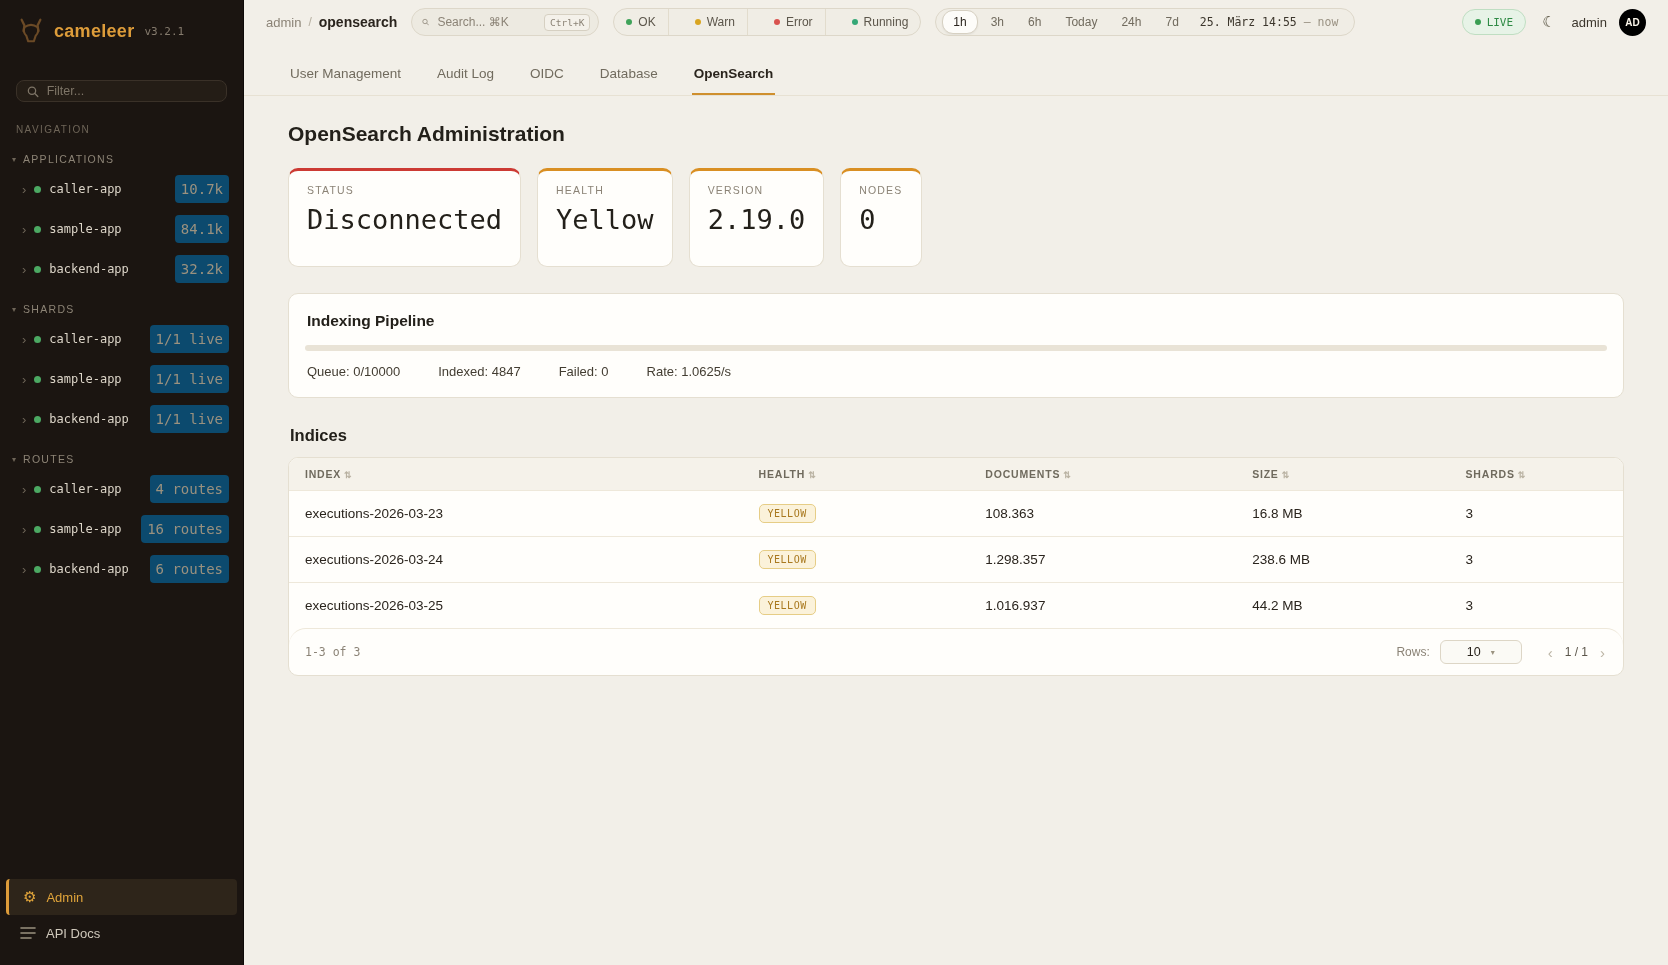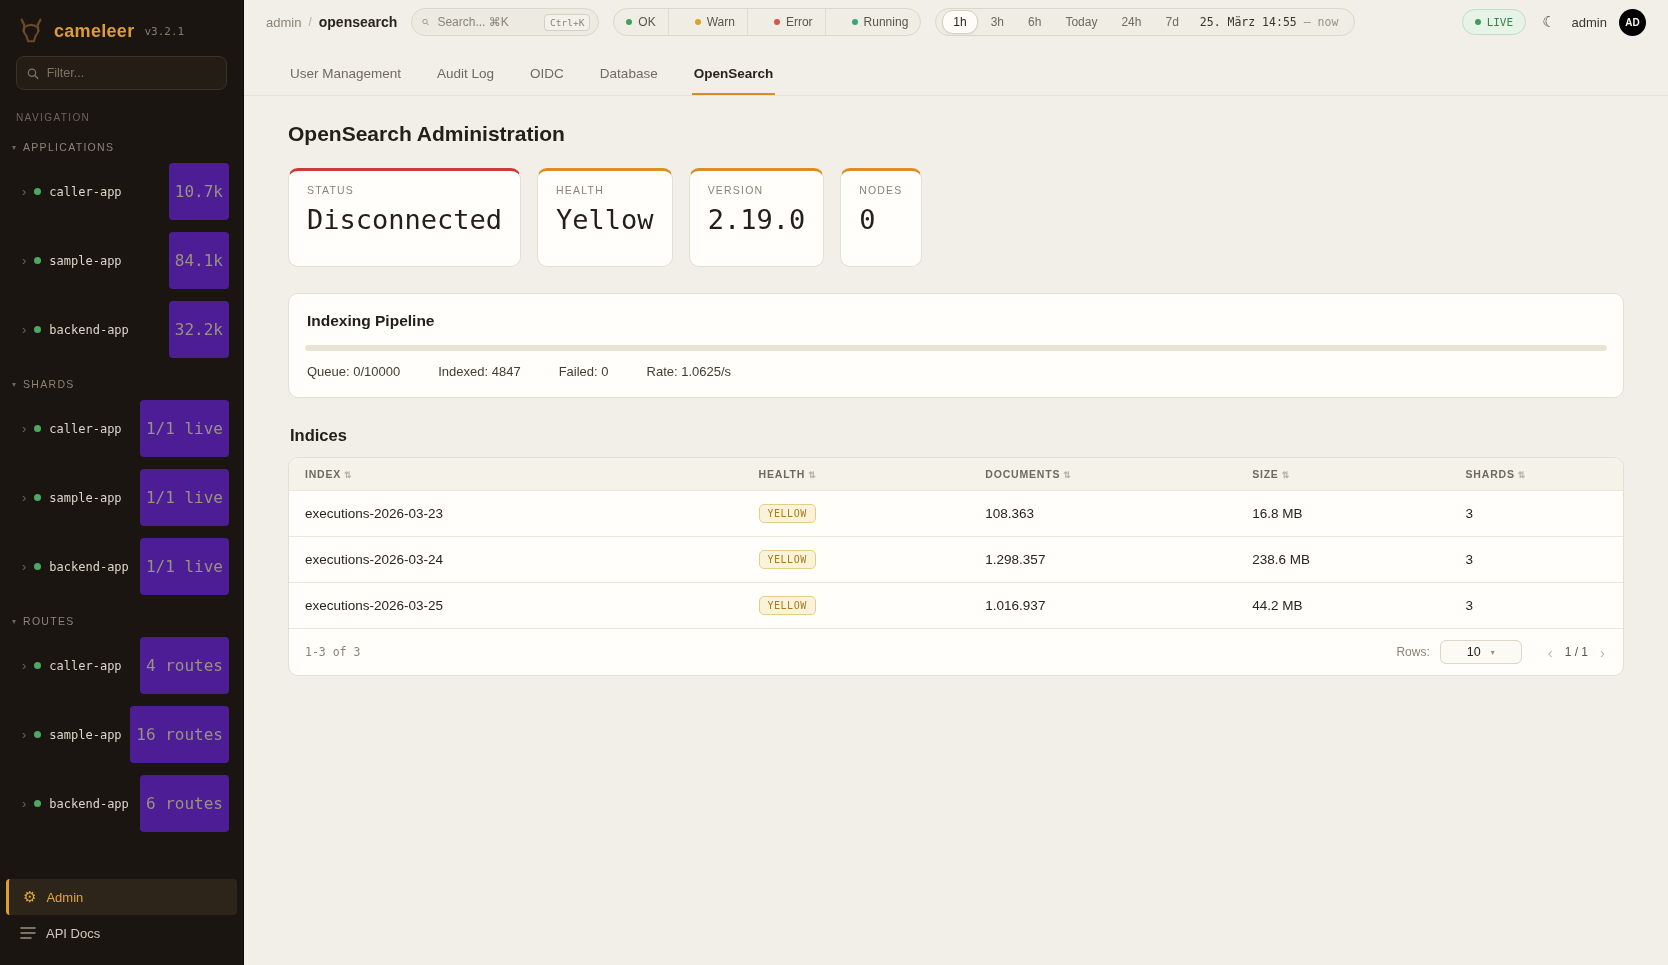--- a/index.html
+++ b/index.html
@@ -16,21 +16,21 @@
     width:244px; min-width:244px; height:100%;
     background:#1b1511; color:#d8d1c4;
     display:flex; flex-direction:column;
     border-right:1px solid #0d0a08;
   }
   .logo-row { display:flex; align-items:center; gap:8px; padding:16px 16px 10px; }
   .logo-mark { width:30px; height:30px; flex:none; }
   .logo-name { font-size:18px; font-weight:bold; color:#dd9c3a; letter-spacing:0.3px; }
   .logo-version { font-size:11px; color:#857b6d; margin-left:2px; }
   .filter-box {
-    margin:0 16px 14px; height:34px; display:flex; align-items:center; gap:8px;
+    margin:24px 16px 14px; height:22px; display:flex; align-items:center; gap:8px;
     background:#241d16; border:1px solid #3a3128; border-radius:8px; padding:0 10px;
   }
   .filter-box input {
     background:transparent; border:none; outline:none; color:#cfc8bb;
     font-size:12.5px; width:100%; font-family:"Liberation Sans", sans-serif;
   }
   .filter-box input::placeholder { color:#7e7567; }
   .nav-label { font-size:10px; letter-spacing:1.4px; color:#6e6558; padding:8px 16px 4px; }
   .side-section { margin-top:10px; }
   .section-head { display:flex; align-items:center; gap:7px; padding:4px 10px 4px 12px; cursor:pointer; }
@@ -38,22 +38,22 @@
   .section-label { font-size:10.5px; letter-spacing:1.3px; color:#8d8476; }
   .side-item {
     display:flex; align-items:center; gap:8px;
     padding:6px 14px 6px 22px; cursor:pointer;
   }
   .item-chevron { color:#6e6558; font-size:13px; line-height:1; }
   .dot { width:7px; height:7px; border-radius:50%; flex:none; }
   .dot-green { background:#4ca963; }
   .side-item-label { font-family:"DejaVu Sans Mono", monospace; font-size:12px; color:#ddd6c9; flex:1; }
   .side-badge {
-    font-family:"DejaVu Sans Mono", monospace; font-size:16px; color:#9a917f;
-    background:#4c1d95; border-radius:4px; padding:19px 6px;
+    font-family:"DejaVu Sans Mono", monospace; font-size:14px; color:#9a917f;
+    background:#0c4a6e; border-radius:4px; padding:6px 6px;
   }
   .sidebar-spacer { flex:1; }
   .side-footer { padding:8px 6px 14px; }
   .footer-item {
     display:flex; align-items:center; gap:10px; height:36px;
     padding:0 14px; border-radius:6px; cursor:pointer; font-size:13px; color:#cfc8bb;
   }
   .footer-item.active {
     background:#2e251a; color:#e0a43a;
     border-left:3px solid #dd9c3a; border-radius:4px;
@@ -154,21 +154,21 @@
   }
   .sort-ic { font-size:9px; color:#b8b1a1; margin-left:3px; }
   tbody td { padding:13px 16px; border-top:1px solid #eee8da; font-size:13.5px; color:#2a241d; }
   td.idx { font-size:13.5px; }
   .health-badge {
     display:inline-block; font-family:"DejaVu Sans Mono", monospace; font-size:10px; letter-spacing:0.5px;
     color:#a9791f; background:#fbf2da; border:1px solid #e6cd86; border-radius:5px; padding:3px 8px;
   }
   .table-footer {
     display:flex; align-items:center; justify-content:space-between;
-    padding:11px 16px; border-top:1px solid #eee8da;
+    padding:11px 16px; border-top:1px solid #eee8da;border-radius:17px;
   }
   .range-text { font-family:"DejaVu Sans Mono", monospace; font-size:11.5px; color:#8b8376; }
   .footer-right { display:flex; align-items:center; gap:10px; }
   .rows-label { font-size:12px; color:#8b8376; }
   .rows-select {
     display:flex; align-items:center; gap:10px; border:1px solid #ddd6c6; border-radius:6px;
     background:#fbfaf5; padding:4px 26px; font-size:12.5px; color:#2a241d; cursor:pointer;
   }
   .rows-select .caret { font-size:8px; color:#9a927f; }
   .pager { display:flex; align-items:center; gap:10px; margin-left:14px; }

